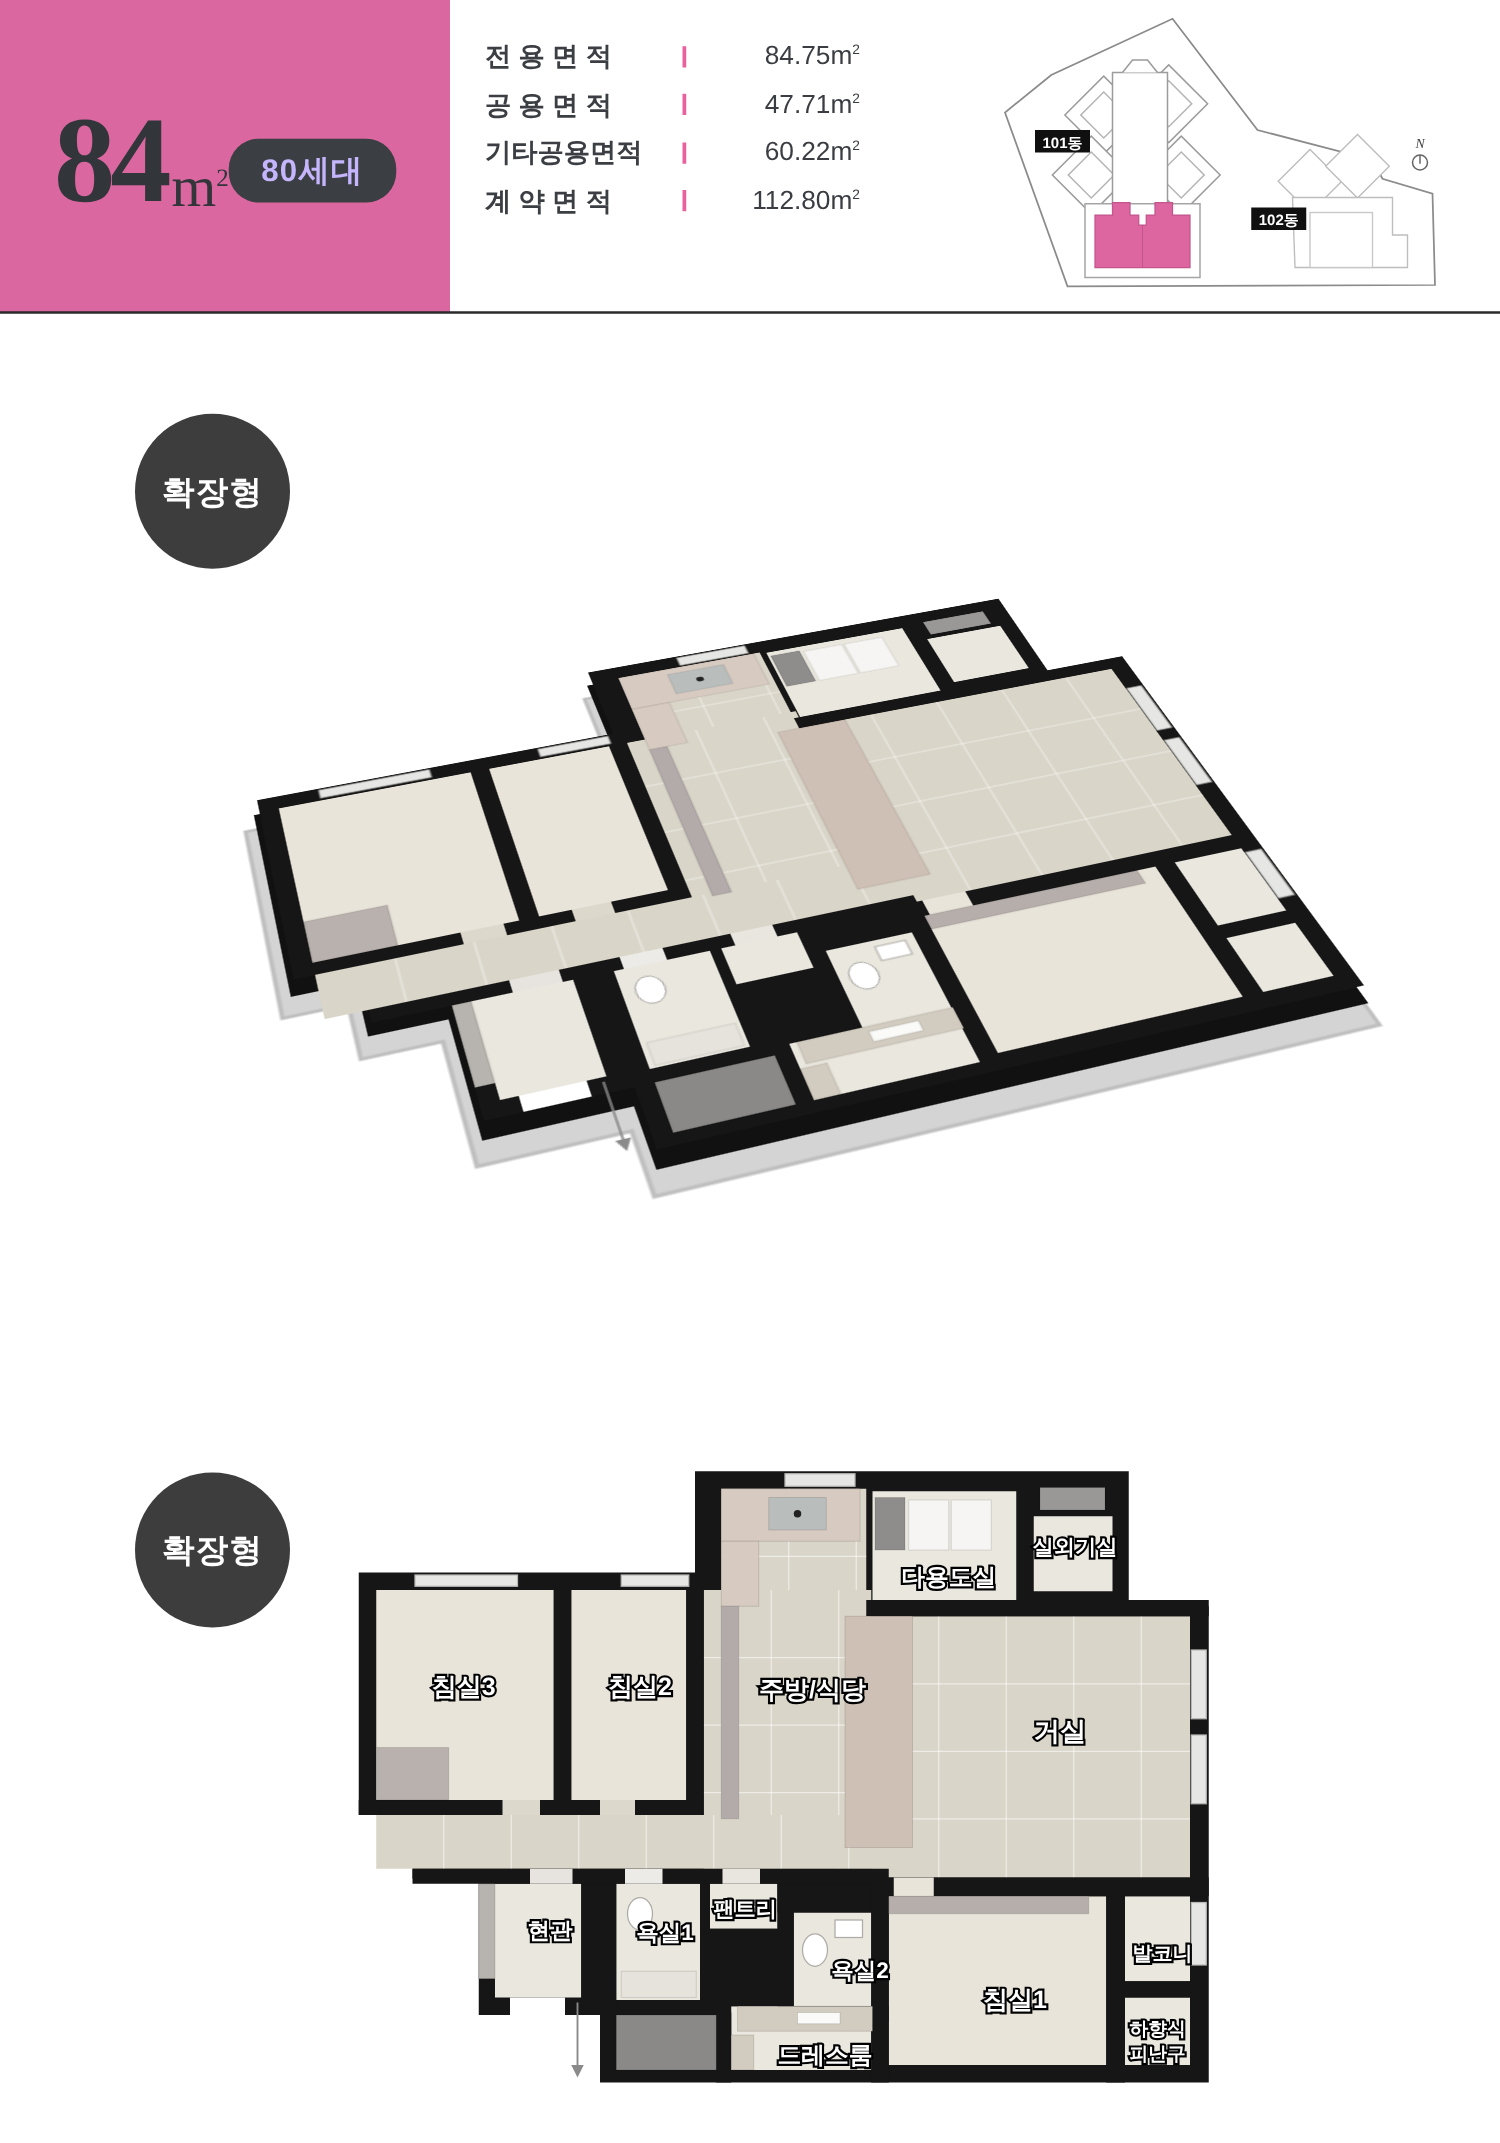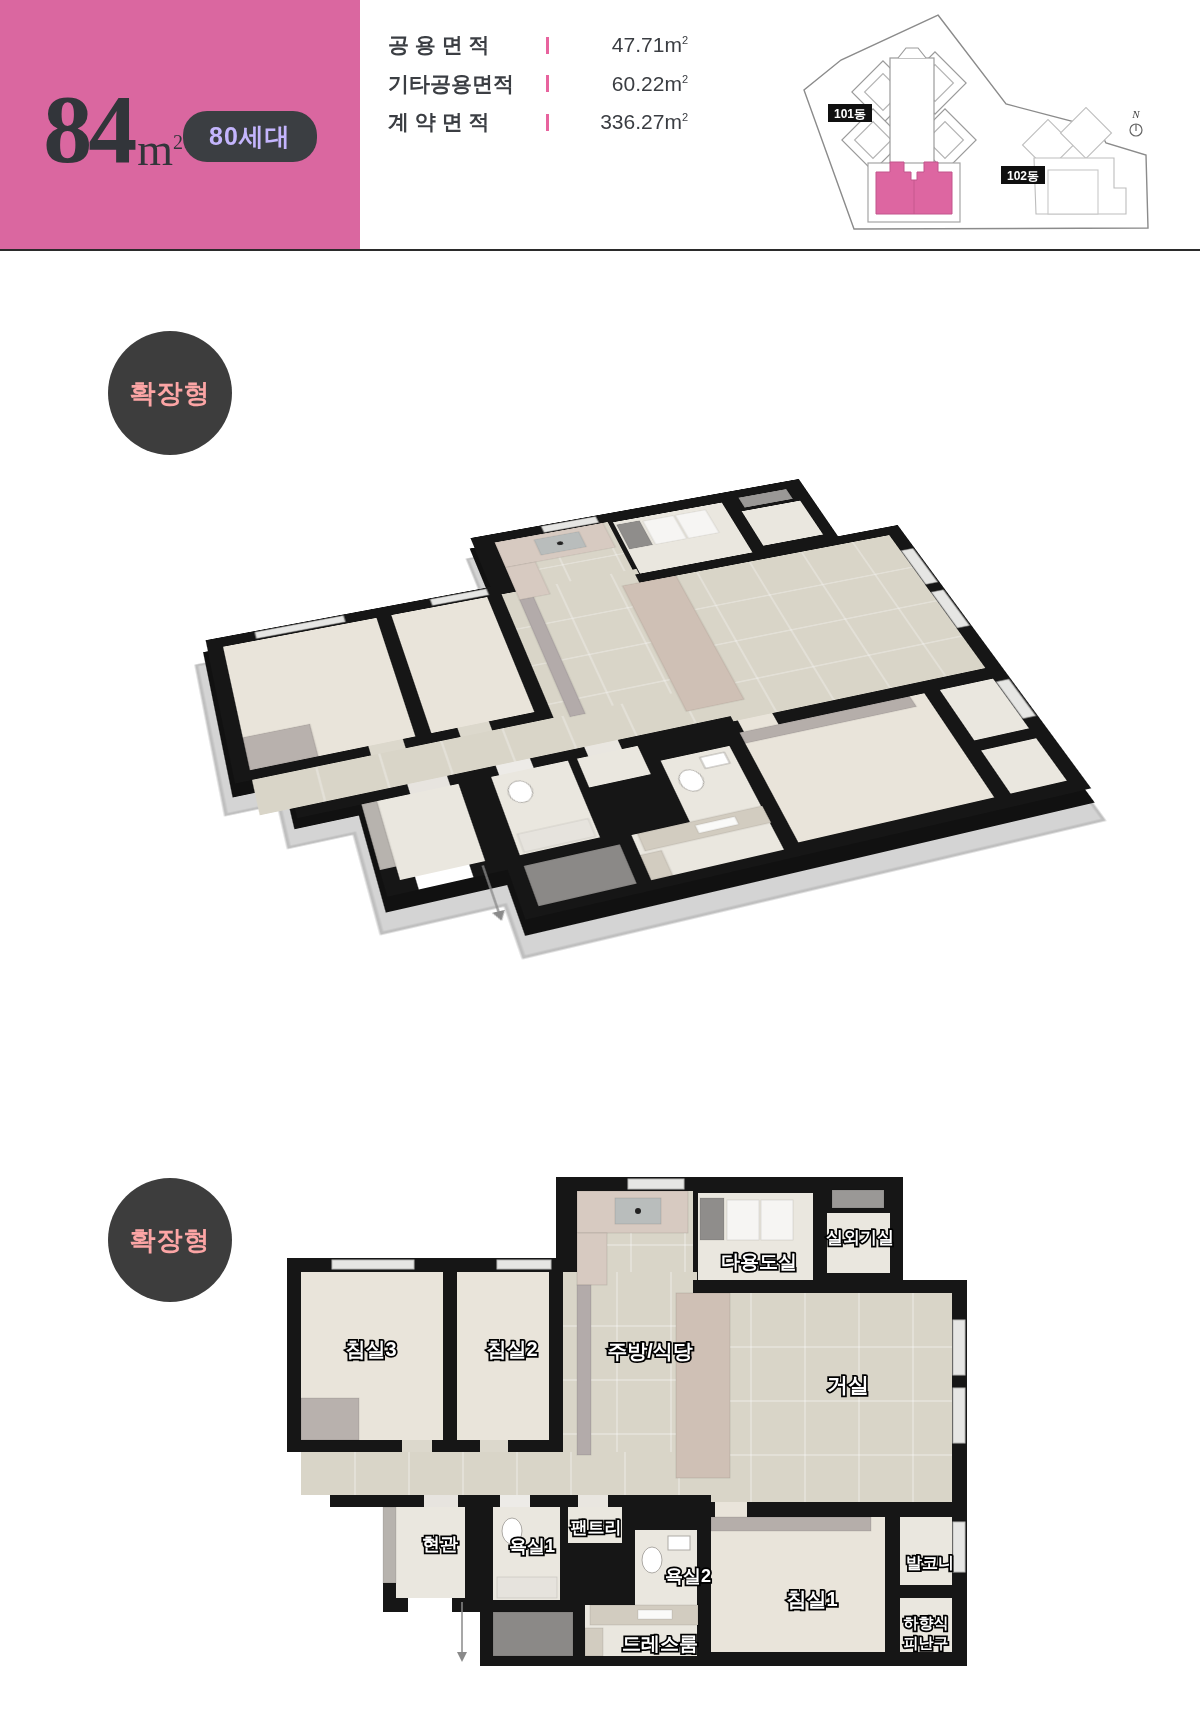--- a/index.html
+++ b/index.html
@@ -19,21 +19,21 @@
   .header-rule{left:0;top:249px;width:1200px;height:2px;background:#2b2b2b;}
 
   .area-table{left:388px;top:26px;width:300px;}
   .area-row{display:flex;align-items:center;height:38.5px;font-size:21px;color:#3b3e43;font-weight:700;}
   .area-row .lbl{width:158px;white-space:pre;}
   .area-row .tick{width:3px;height:17px;background:#e8639e;margin:0 14px 0 0;}
   .area-row .val{flex:1;text-align:right;font-weight:400;color:#3a3d42;font-size:21px;}
   .area-row .val sup{font-size:11px;}
 
   
-  .round-badge{width:124px;height:124px;border-radius:50%;background:#3d3d3d;color:#fca5a5;
+  .round-badge{width:124px;height:124px;border-radius:50%;background:#3d3d3d;color:#ffffff;
                display:flex;align-items:center;justify-content:center;font-size:26px;font-weight:700;letter-spacing:1px;}
 
   
   .iso-area{left:150px;top:268px;width:900px;height:770px;perspective:1800px;perspective-origin:50% 40%;}
   .iso-stack{position:absolute;left:105px;top:75px;width:690px;height:615px;
              transform-style:preserve-3d;
              transform:rotateX(52deg) rotateZ(-17deg) scale(1.1);}
   .iso-layer{position:absolute;left:0;top:0;width:690px;height:615px;}
   .iso-slab{transform:translateZ(-34px) scale(1.035);}
   .iso-shadow{transform:translateZ(-16px) scale(1.012);}
@@ -48,34 +48,39 @@
 
 <div class="abs banner" style="background: rgb(218, 103, 160);">
   <div class="banner-title">
     <span class="num">84</span>
     <span class="unit"><span>m</span><sup>2</sup></span>
   </div>
   <div class="banner-badge">80세대</div>
 </div>
 
 <div class="abs area-table">
+    <div class="area-row">
+      <div class="lbl">전 용 면 적</div>
+      <div class="tick" style="background: rgb(232, 99, 158);"></div>
+      <div class="val"><span>84.75</span><span>m</span><sup>2</sup></div>
+    </div>
     <div class="area-row">
       <div class="lbl">공 용 면 적</div>
       <div class="tick" style="background: rgb(232, 99, 158);"></div>
       <div class="val"><span>47.71</span><span>m</span><sup>2</sup></div>
     </div>
     <div class="area-row">
       <div class="lbl">기타공용면적</div>
       <div class="tick" style="background: rgb(232, 99, 158);"></div>
       <div class="val"><span>60.22</span><span>m</span><sup>2</sup></div>
     </div>
     <div class="area-row">
       <div class="lbl">계 약 면 적</div>
       <div class="tick" style="background: rgb(232, 99, 158);"></div>
-      <div class="val"><span>336.27</span><span>m</span><sup>2</sup></div>
+      <div class="val"><span>112.80</span><span>m</span><sup>2</sup></div>
     </div>
   </div>
 
 <svg class="abs" style="left:718px;top:0;width:482px;height:246px" viewBox="0 0 482 246">
     <polygon points="220,15 288,104 380,128 388,143 428,155 430,228 136,229 86,90 123,60" fill="none" stroke="#8b8b8b" stroke-width="1.4"></polygon>
     <g fill="#ffffff" stroke="#9b9b9b" stroke-width="1.2">
       <rect x="143" y="70" width="44" height="44" transform="rotate(45 165 92)"></rect>
       <rect x="152" y="79" width="26" height="26" transform="rotate(45 165 92)" stroke="#b5b5b5"></rect>
       <rect x="195" y="61" width="44" height="44" transform="rotate(45 217 83)"></rect>
       <rect x="204" y="70" width="26" height="26" transform="rotate(45 217 83)" stroke="#b5b5b5"></rect>

